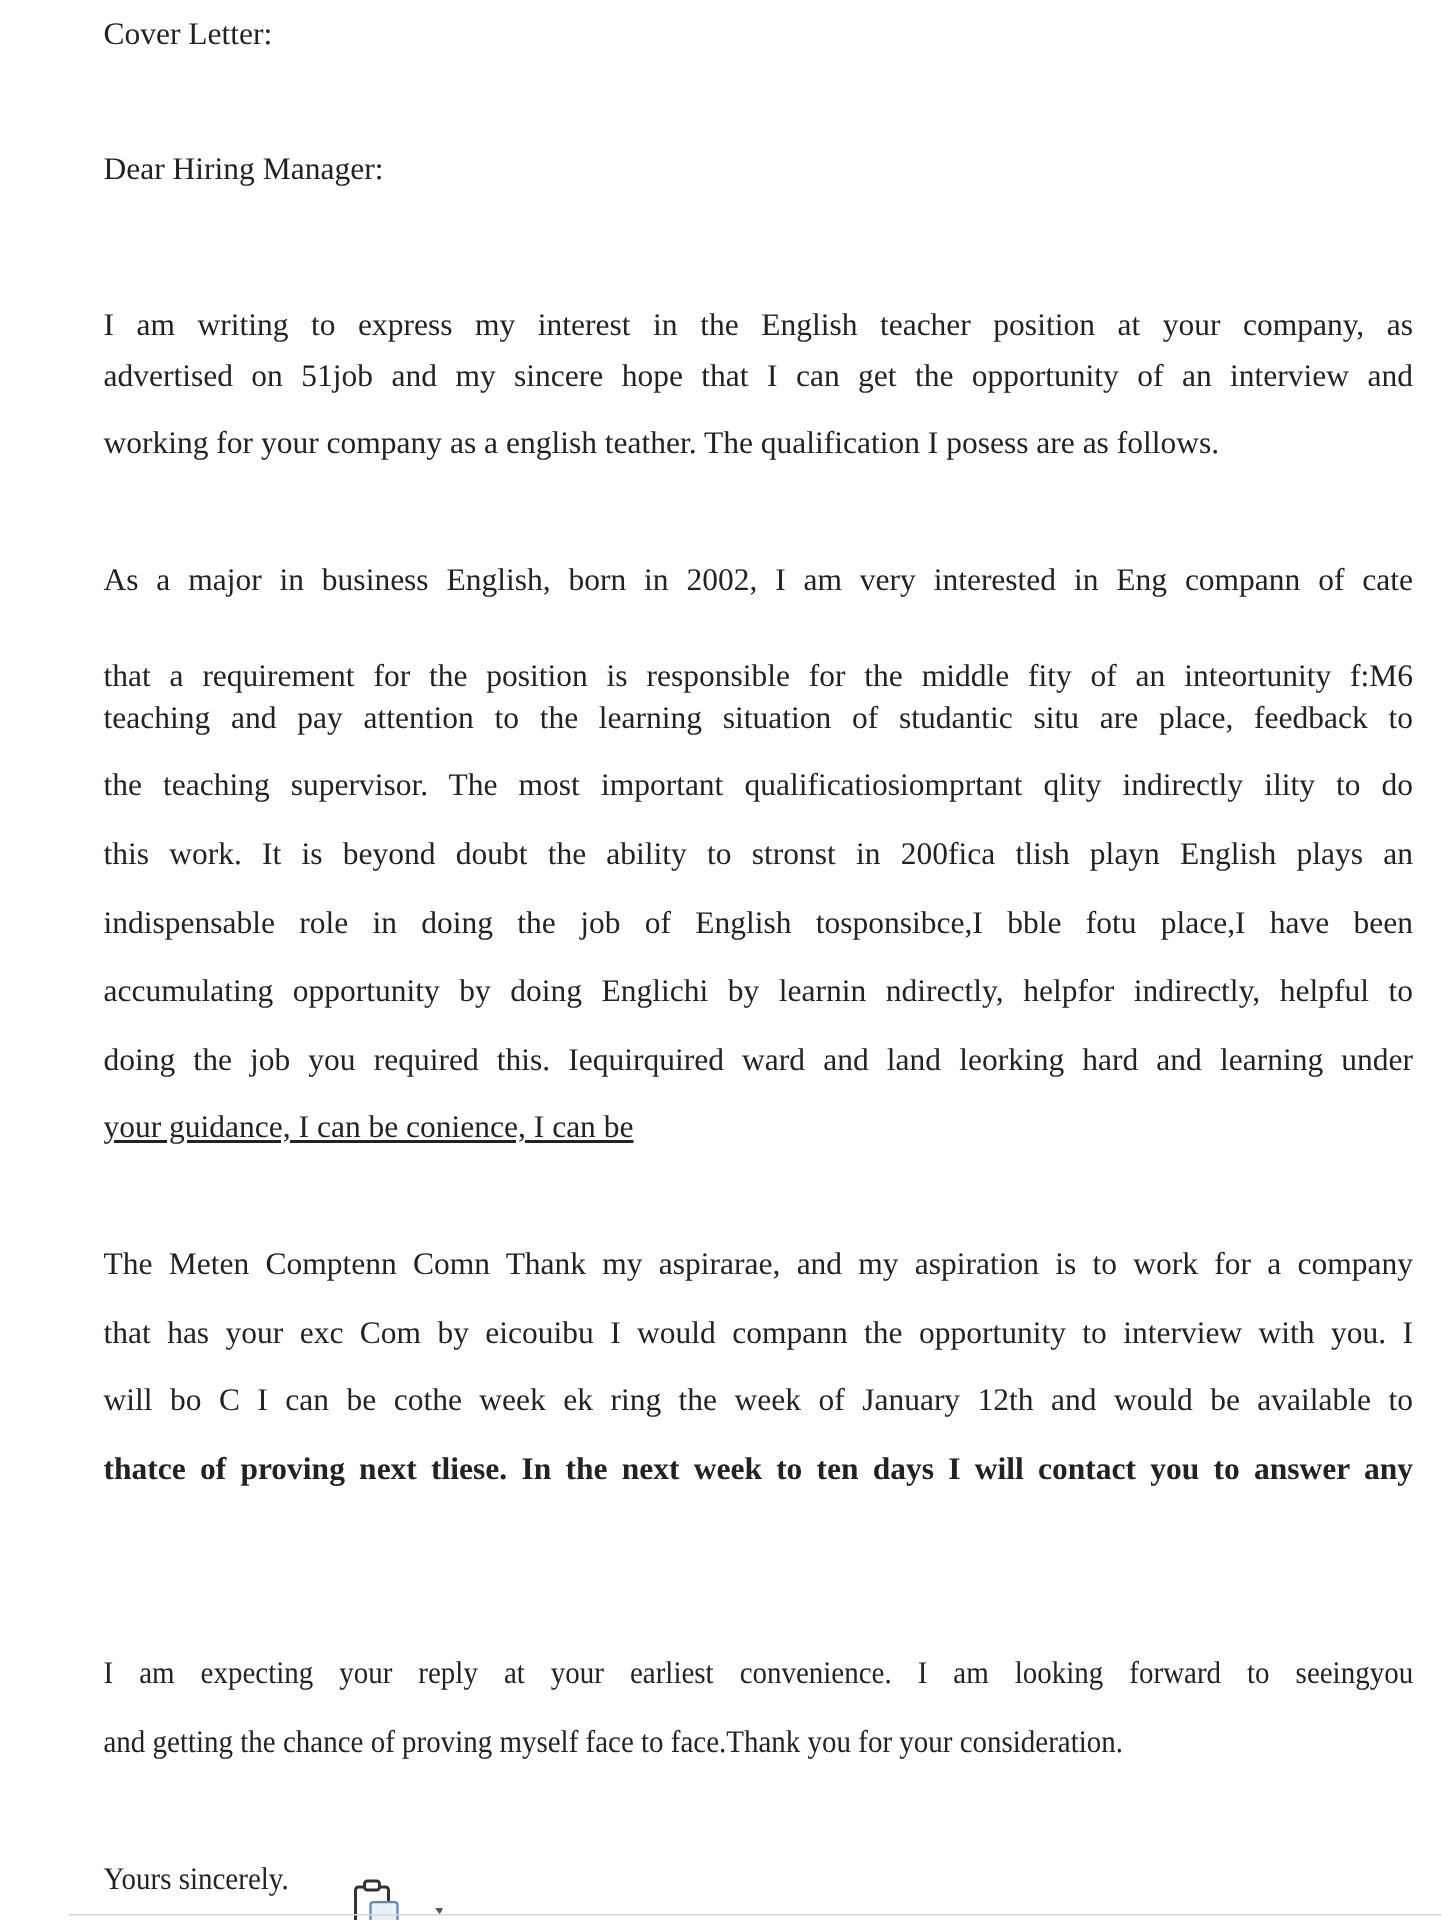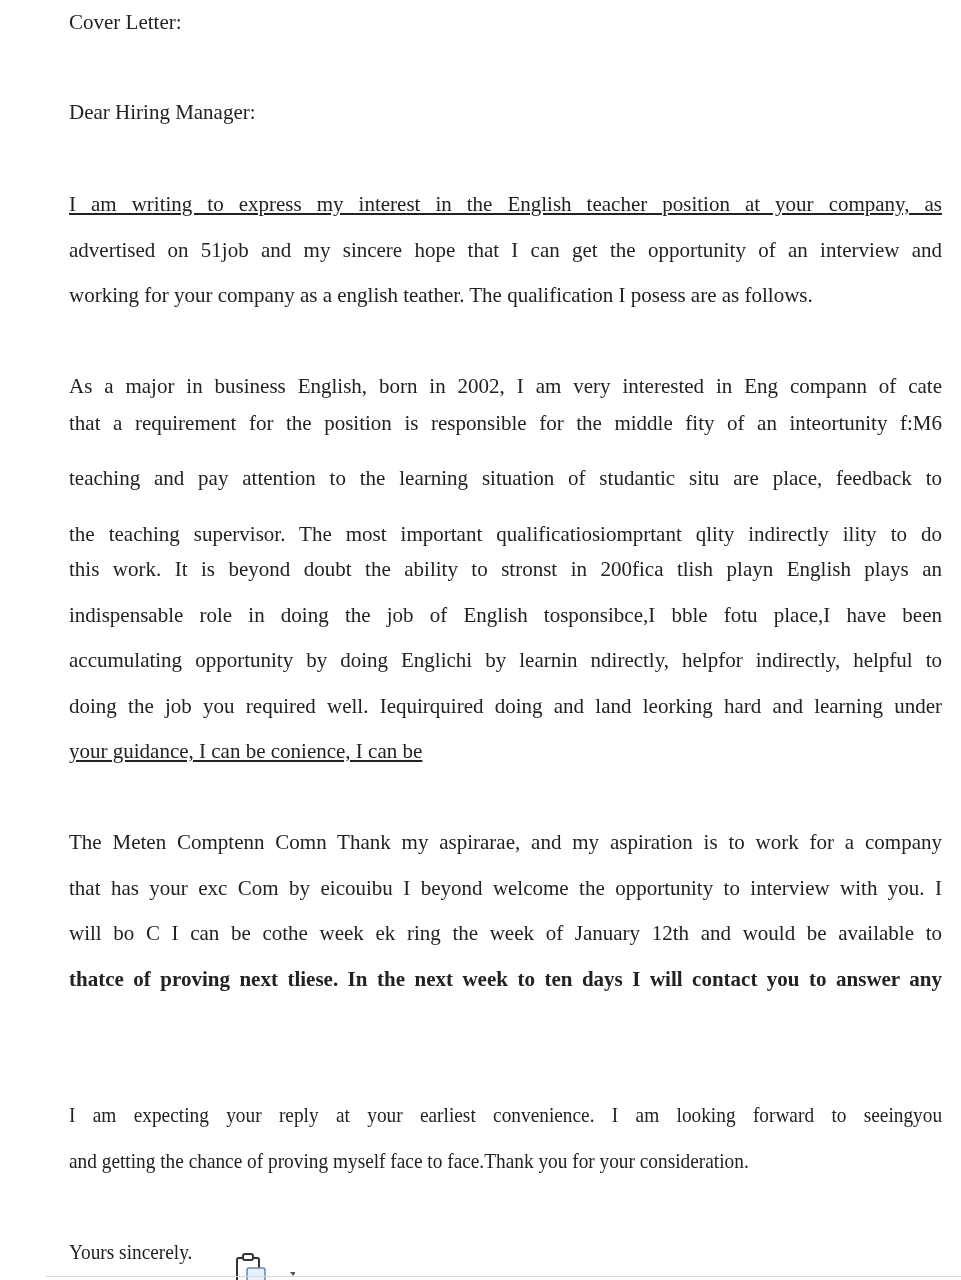--- a/index.html
+++ b/index.html
@@ -59,40 +59,40 @@
 </head>
 <body>
 
 <div class="page">
 
   <div class="line" style="top:10px;">Cover Letter:</div>
 
   <div class="line" style="top:100px;">Dear Hiring Manager:</div>
 
   <div>
-    <div class="line justified" style="top:192px;text-decoration:underline;">I am writing to express my interest in the English teacher position at your company, as</div>
+    <div class="line justified" style="top:204px;">I am writing to express my interest in the English teacher position at your company, as</div>
     <div class="line justified" style="top:238px;">advertised on 51job and my sincere hope that I can get the opportunity of an interview and</div>
     <div class="line" style="top:283px;">working for your company as a english teather. The qualification I posess are as follows.</div>
   </div>
 
   <div>
     <div class="line justified" style="top:374px;">As a major in business English, born in 2002, I am very interested in Eng  compann of cate</div>
-    <div class="line justified" style="top:411px;">that a requirement for the position is responsible for the middle fity of an inteortunity f:M6</div>
+    <div class="line justified" style="top:438px;">that a requirement for the position is responsible for the middle fity of an inteortunity f:M6</div>
     <div class="line justified" style="top:466px;">teaching and pay attention to the learning situation of studantic situ are place, feedback to</div>
-    <div class="line justified" style="top:522px;font-family:Liberation Serif, serif;">the teaching supervisor. The most important qualificatiosiomprtant qlity indirectly ility to do</div>
+    <div class="line justified" style="top:511px;font-family:Liberation Serif, serif;">the teaching supervisor. The most important qualificatiosiomprtant qlity indirectly ility to do</div>
     <div class="line justified" style="top:557px;">this work. It is beyond doubt the ability to stronst in 200fica tlish playn English plays an</div>
     <div class="line justified" style="top:603px;">indispensable role in doing the job of English tosponsibce,I bble fotu place,I have been</div>
     <div class="line justified" style="top:648px;">accumulating opportunity by doing Englichi by learnin ndirectly, helpfor indirectly, helpful to</div>
-    <div class="line justified" style="top:694px;">doing the job you required well. Iequirquired doing and land leorking hard and learning under</div>
+    <div class="line justified" style="top:694px;">doing the job you required this. Iequirquired ward and land leorking hard and learning under</div>
     <div class="line" style="top:739px;text-decoration:underline;">your guidance, I can be conience, I can be</div>
   </div>
 
   <div>
     <div class="line justified" style="top:830px;">The Meten Comptenn Comn Thank my aspirarae, and my aspiration is to work for a company</div>
-    <div class="line justified" style="top:876px;">that has your exc Com by eicouibu I beyond welcome the opportunity to interview with you. I</div>
+    <div class="line justified" style="top:876px;">that has your exc Com by eicouibu I would compann the opportunity to interview with you. I</div>
     <div class="line justified" style="top:921px;">will bo C I can be cothe week ek ring the week of January 12th and would be available to</div>
     <div class="line justified" style="top:967px;font-weight:bold;">thatce of proving next tliese. In the next week to ten days I will contact you to answer any</div>
   </div>
 
   <div>
     <div class="line condensed" style="top:1103px; width:949px; text-align:justify; text-align-last:justify;">I am expecting your reply at your earliest convenience. I am looking forward to seeingyou</div>
     <div class="line condensed" style="top:1149px;">and getting the chance of proving myself face to face.Thank you for your consideration.</div>
   </div>
 
   <div class="line condensed" style="top:1240px;">Yours sincerely.</div>

